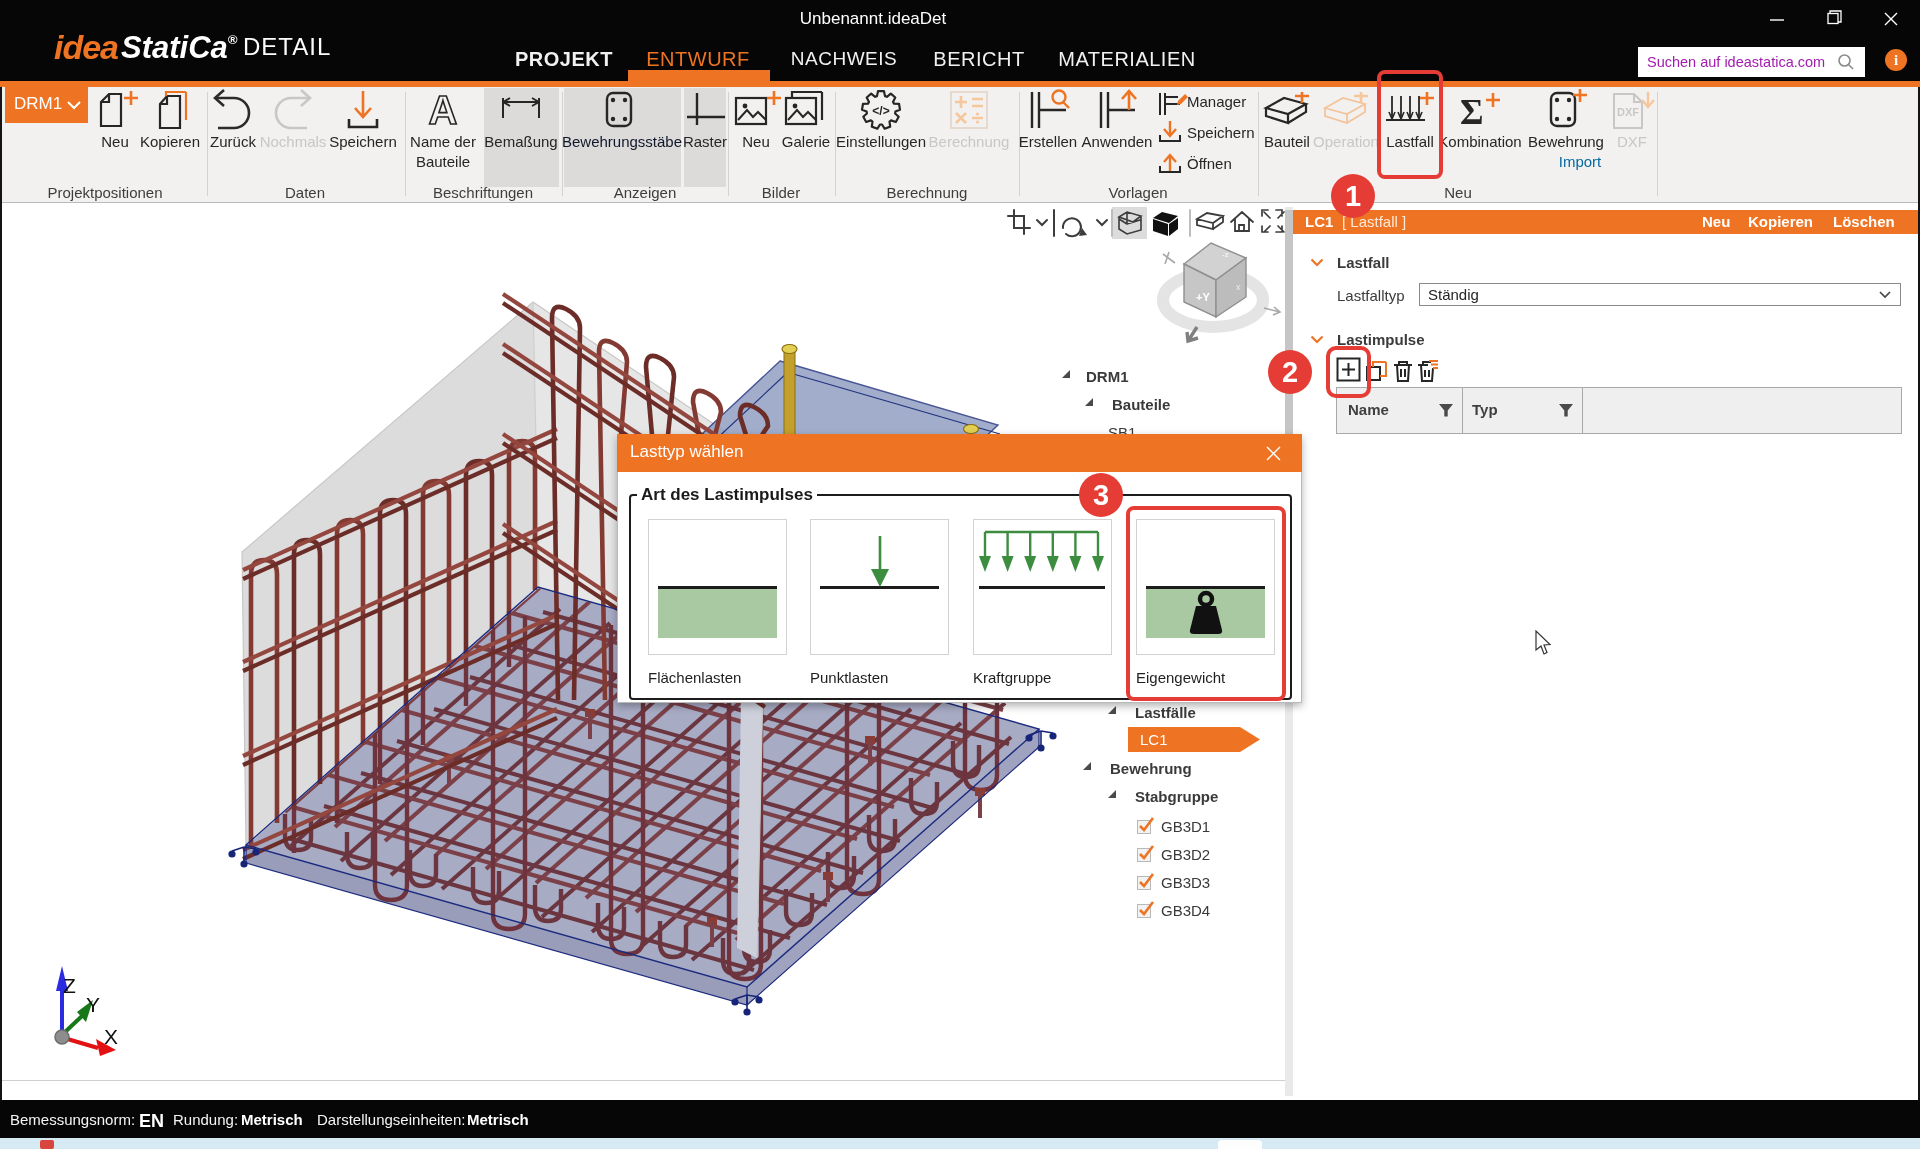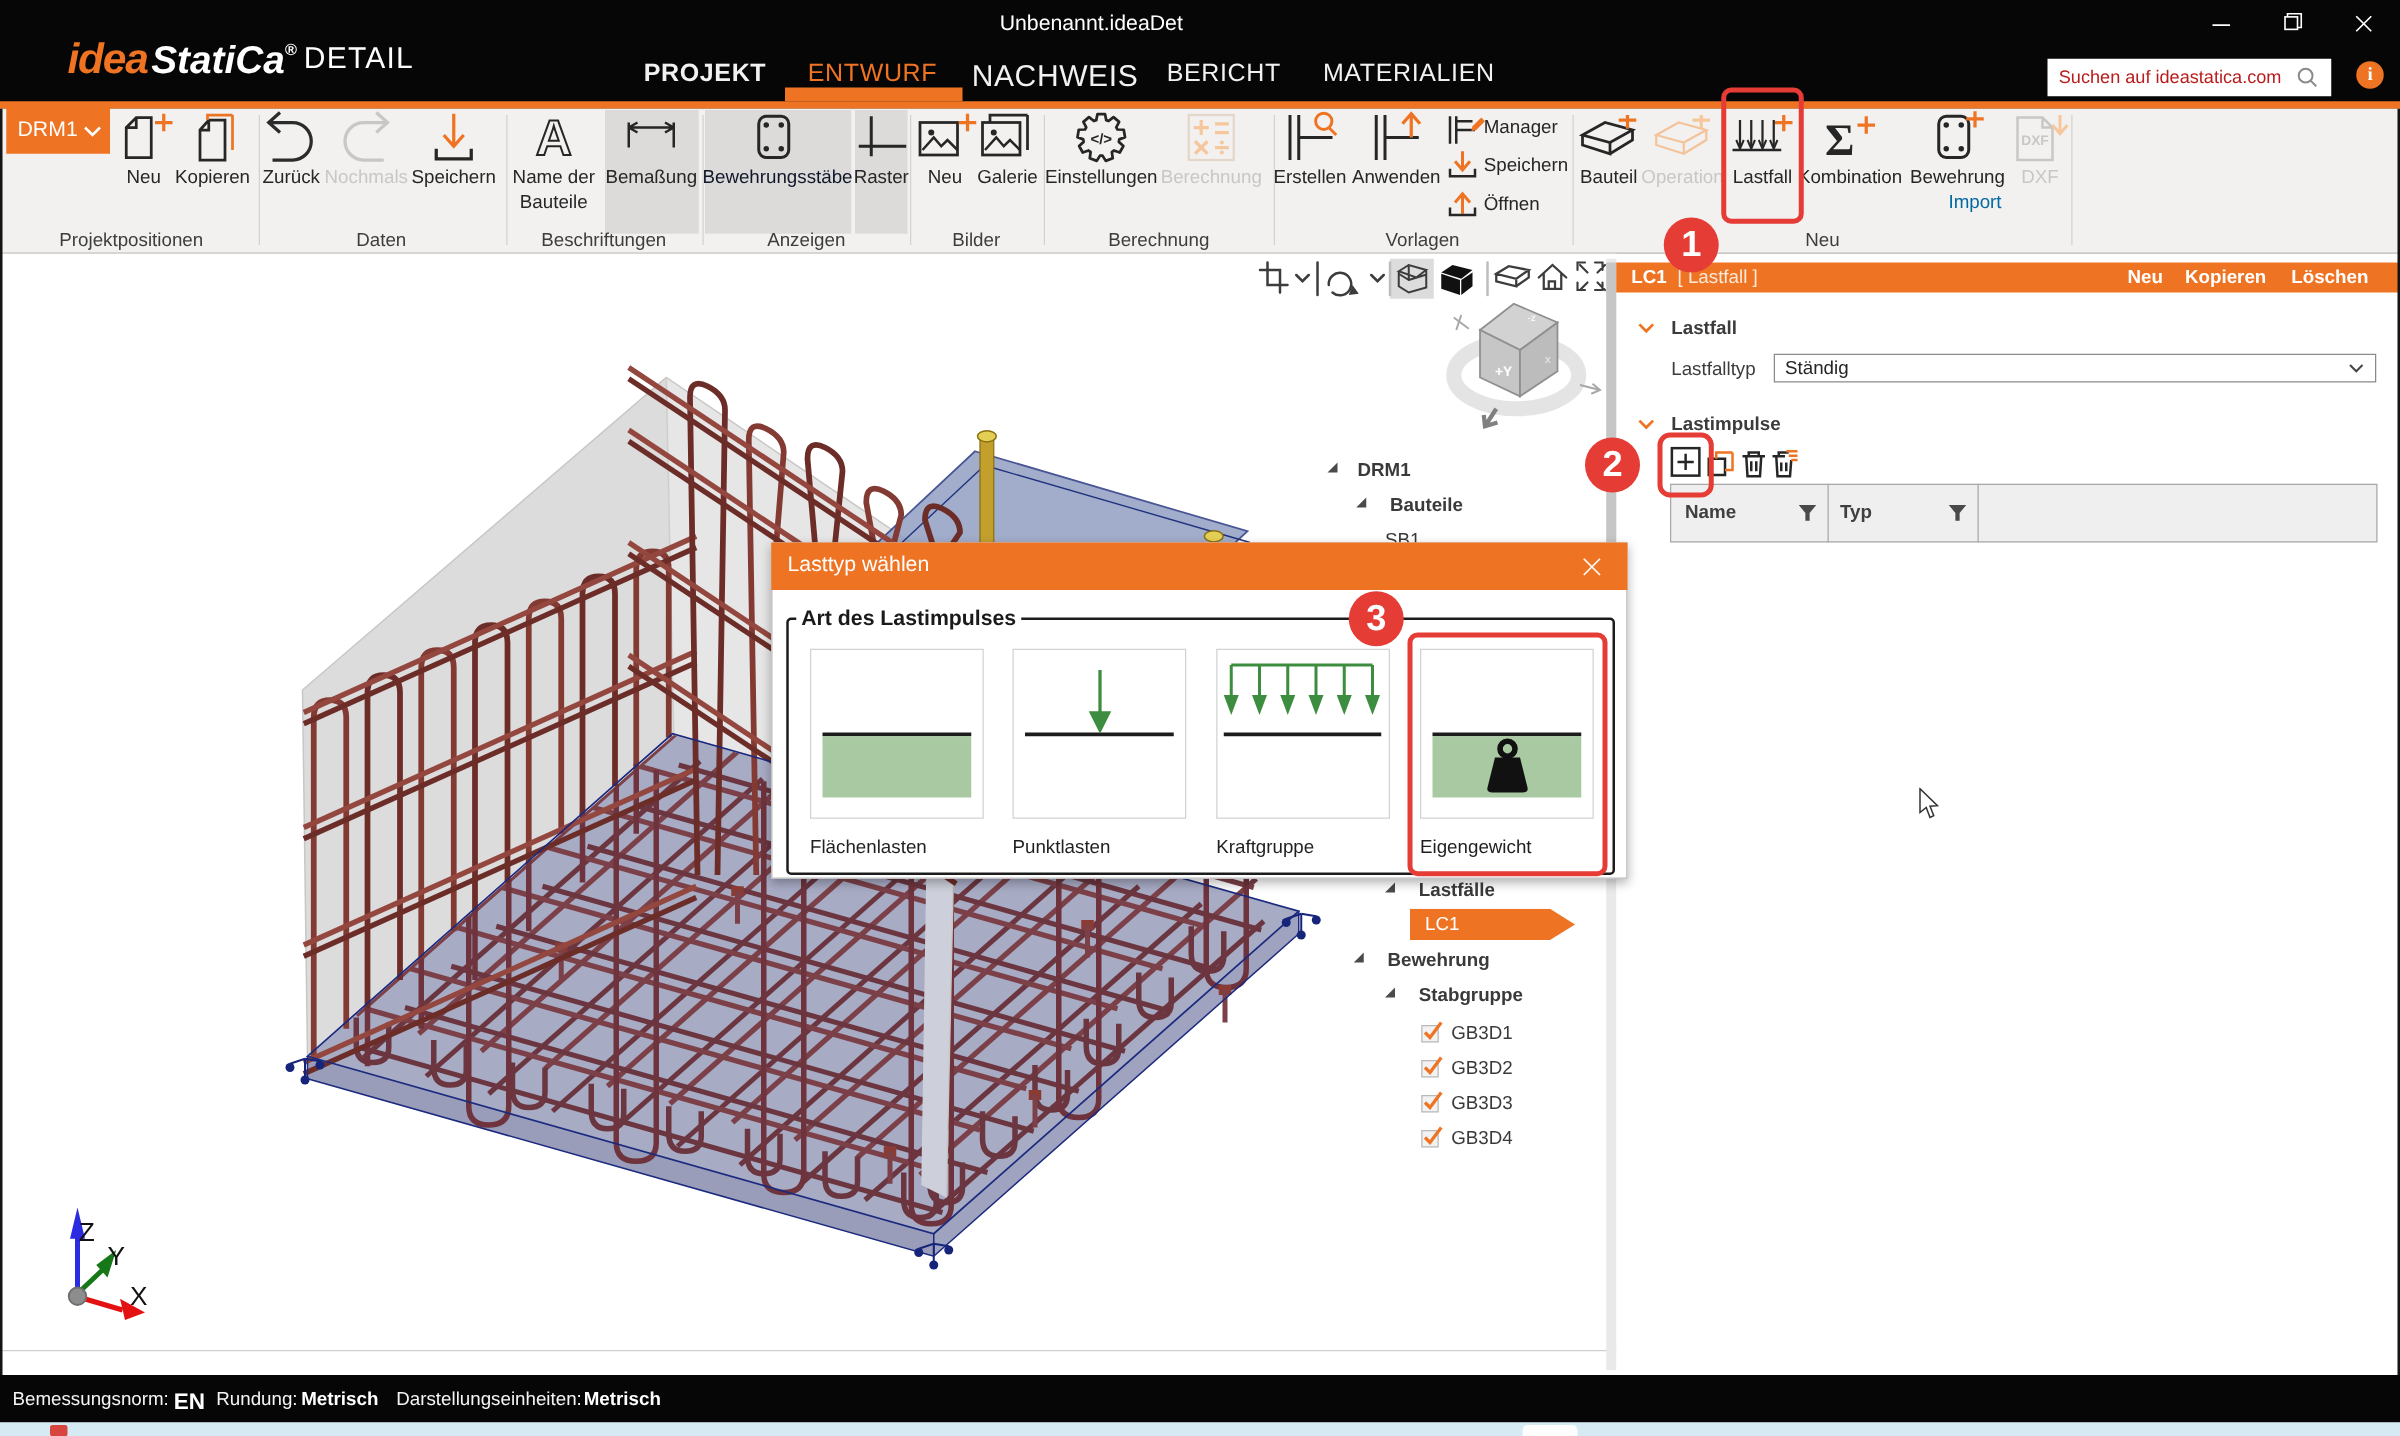--- a/index.html
+++ b/index.html
@@ -1,30 +1,30 @@
 <!DOCTYPE html>
 <html><head><meta charset="utf-8"><style>html,body{margin:0;padding:0;width:1920px;height:1149px;overflow:hidden;font-family:'Liberation Sans',sans-serif;background:#fff}*{box-sizing:border-box}</style></head><body>
 <div style="position:absolute;left:0;top:0;width:1920px;height:87px;background:#060606"></div>
 <div style="position:absolute;left:54px;top:28px;font-size:34px;font-style:italic;font-weight:bold;color:#ee7423;letter-spacing:-1px">idea</div>
 <div style="position:absolute;left:121px;top:30px;font-size:31px;font-style:italic;font-weight:bold;color:#fff">StatiCa<span style="font-size:13px;vertical-align:14px">®</span></div>
 <div style="position:absolute;left:243px;top:33px;font-size:24px;color:#fdfdfd;font-weight:normal;white-space:nowrap;letter-spacing:1px;font-family:'Liberation Sans', sans-serif">DETAIL</div>
 <div style="position:absolute;left:873px;transform:translateX(-50%);top:9px;font-size:17px;color:#fff;font-weight:normal;white-space:nowrap;letter-spacing:0;font-family:'Liberation Sans', sans-serif">Unbenannt.ideaDet</div>
 <div style="position:absolute;left:564px;transform:translateX(-50%);top:48px;font-size:20px;color:#f1f1f1;font-weight:bold;white-space:nowrap;letter-spacing:0.5px;font-family:'Liberation Sans', sans-serif">PROJEKT</div>
 <div style="position:absolute;left:698px;transform:translateX(-50%);top:48px;font-size:20px;color:#ee7423;font-weight:normal;white-space:nowrap;letter-spacing:0.5px;font-family:'Liberation Sans', sans-serif">ENTWURF</div>
-<div style="position:absolute;left:844px;transform:translateX(-50%);top:48px;font-size:24px;color:#f1f1f1;font-weight:normal;white-space:nowrap;letter-spacing:0.5px;font-family:'Liberation Sans', sans-serif">NACHWEIS</div>
+<div style="position:absolute;left:844px;transform:translateX(-50%);top:48px;font-size:19px;color:#f1f1f1;font-weight:normal;white-space:nowrap;letter-spacing:0.5px;font-family:'Liberation Sans', sans-serif">NACHWEIS</div>
 <div style="position:absolute;left:979px;transform:translateX(-50%);top:48px;font-size:20px;color:#f1f1f1;font-weight:normal;white-space:nowrap;letter-spacing:0.5px;font-family:'Liberation Sans', sans-serif">BERICHT</div>
 <div style="position:absolute;left:1127px;transform:translateX(-50%);top:48px;font-size:20px;color:#f1f1f1;font-weight:normal;white-space:nowrap;letter-spacing:0.5px;font-family:'Liberation Sans', sans-serif">MATERIALIEN</div>
 <svg style="position:absolute;left:1760px;top:8px" width="150" height="24" viewBox="0 0 150 24">
     <path d="M10,12 H24" stroke="#fff" stroke-width="1.4"></path>
     <rect x="68" y="5.5" width="10" height="10" fill="none" stroke="#fff" stroke-width="1.3"></rect>
     <path d="M70,5.5 V3 H81 V14 H78" fill="none" stroke="#fff" stroke-width="1.3"></path>
     <path d="M125,5 L137,17 M137,5 L125,17" stroke="#fff" stroke-width="1.4"></path>
   </svg>
 <div style="position:absolute;left:1638px;top:47px;width:227px;height:30px;background:#fff"></div>
-<div style="position:absolute;left:1647px;top:54px;font-size:14.5px;color:#b91c1c;font-weight:normal;white-space:nowrap;letter-spacing:0;font-family:'Liberation Sans', sans-serif">Suchen auf ideastatica.com</div>
+<div style="position:absolute;left:1647px;top:54px;font-size:14.5px;color:#a21caf;font-weight:normal;white-space:nowrap;letter-spacing:0;font-family:'Liberation Sans', sans-serif">Suchen auf ideastatica.com</div>
 <svg style="position:absolute;left:1836px;top:52px" width="20" height="20" viewBox="0 0 20 20">
     <circle cx="8.5" cy="8.5" r="5.5" fill="none" stroke="#8a8a8a" stroke-width="1.6"></circle>
     <path d="M12.5,12.5 L17,17" stroke="#8a8a8a" stroke-width="1.6"></path>
   </svg>
 <div style="position:absolute;left:1885px;top:49px;width:22px;height:22px;border-radius:50%;background:#ee7423;color:#fff;font-size:15px;font-weight:bold;text-align:center;line-height:22px;font-family:'Liberation Serif',serif">i</div>
 <div style="position:absolute;left:628px;top:70px;width:142px;height:11px;background:#ee7423"></div>
 <div style="position:absolute;left:0px;top:81px;width:1920px;height:6px;background:#ee7423"></div>
 <div style="position:absolute;left:0;top:87px;width:1920px;height:116px;background:#f2f1f0;border-bottom:1px solid #bcbab8"></div>
 <div style="position:absolute;left:484px;top:88px;width:75px;height:99px;background:#dcdbda"></div>
 <div style="position:absolute;left:564px;top:88px;width:117px;height:99px;background:#dcdbda"></div>

